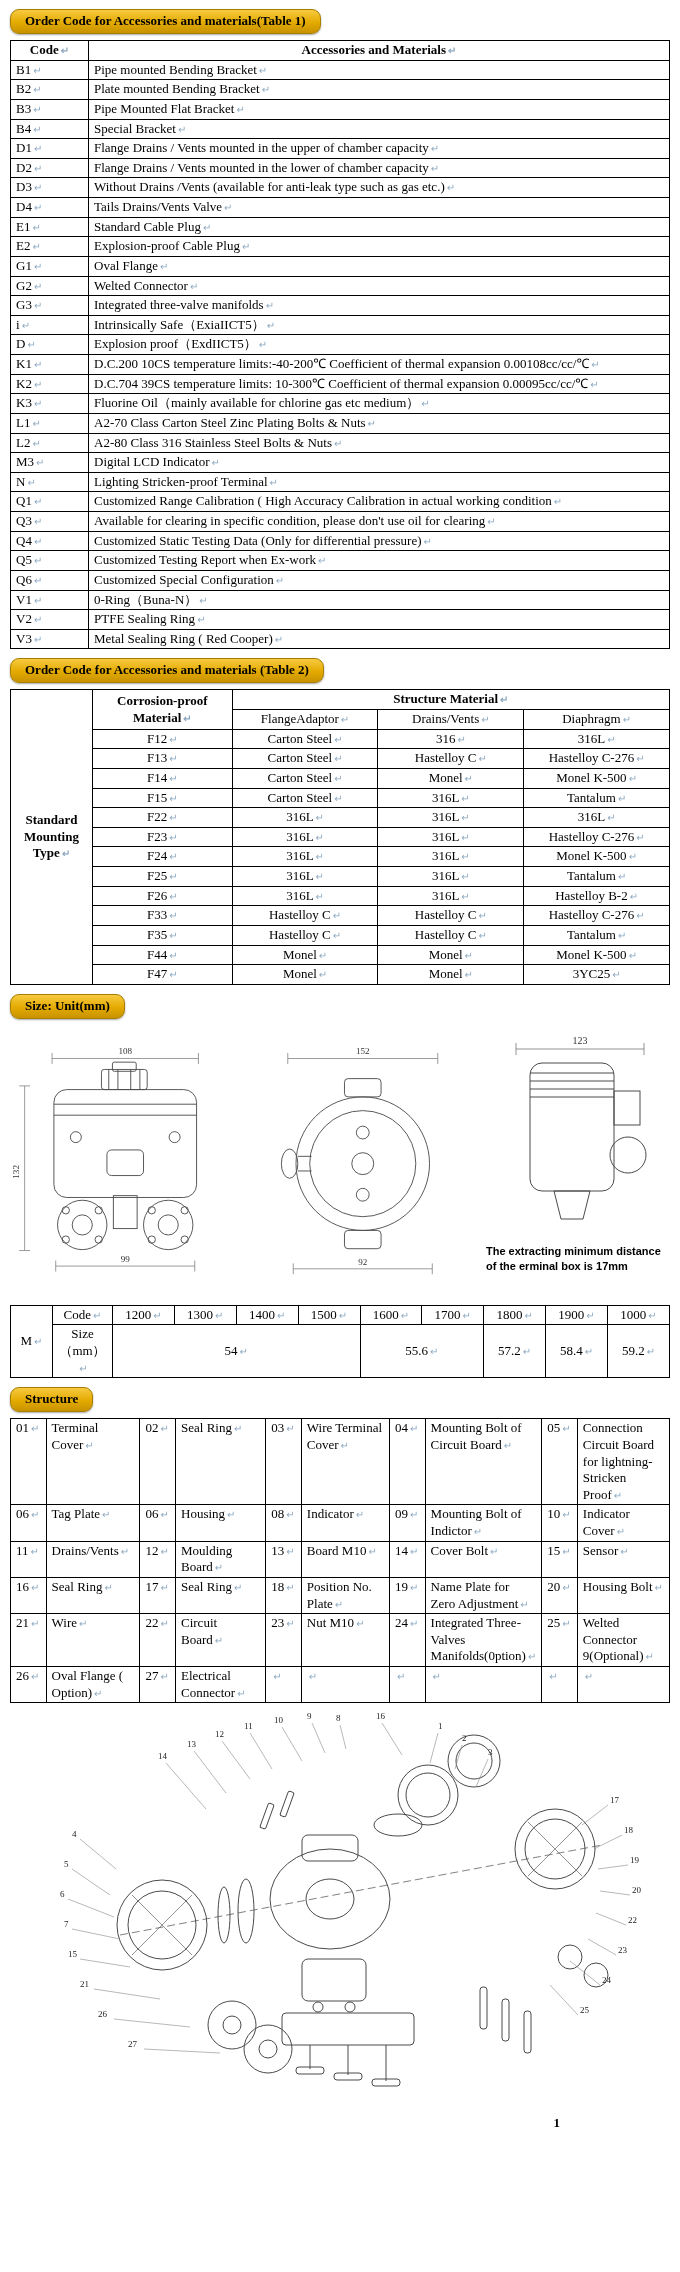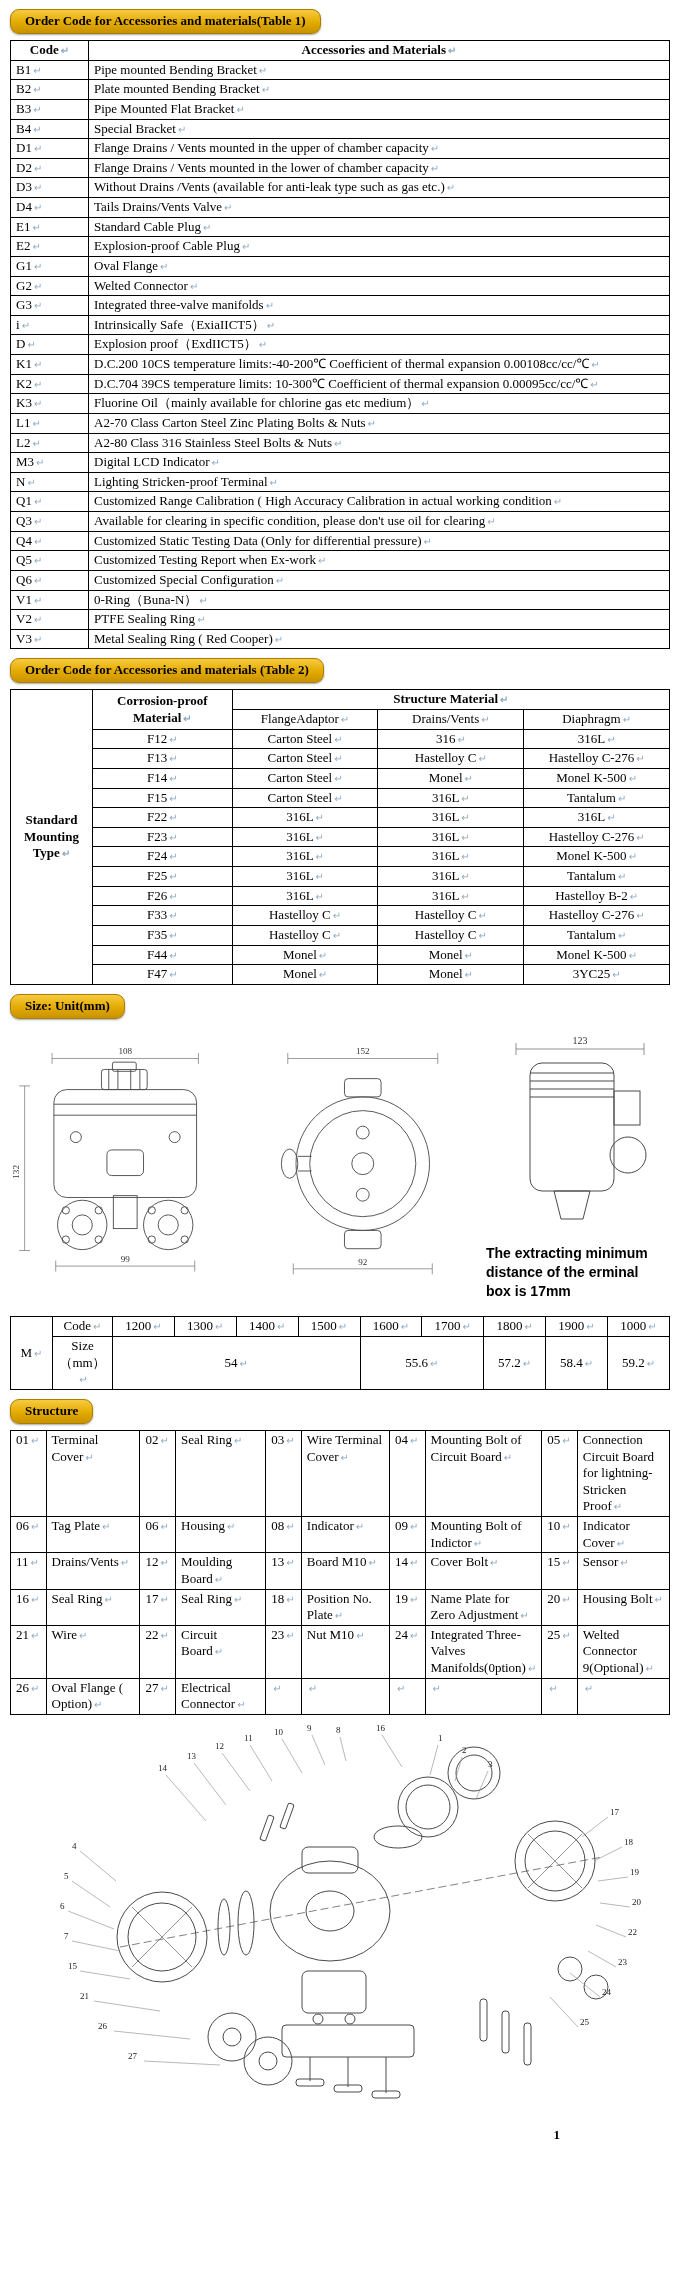--- a/index.html
+++ b/index.html
@@ -18,21 +18,21 @@
   #table2 td.side{text-align:center;vertical-align:middle;font-weight:bold;width:80px;}
   #table2 th.corr{vertical-align:middle;}
   #mtable td{text-align:center;vertical-align:middle;}
   #mtable td.mlabel{width:42px;}
   #mtable td.rowlabel{width:60px;}
   #structure td.num{width:36px;}
   #structure td{height:22px;}
   .drawings{position:relative;width:660px;margin:6px auto 16px;display:flex;gap:24px;align-items:flex-start;}
   .drawings svg{display:block;}
   .dcol{display:flex;flex-direction:column;gap:8px;}
-  .note{width:178px;font-family:"Liberation Sans",sans-serif;font-weight:bold;font-size:14px;line-height:1.35;}
+  .note{width:178px;font-family:"Liberation Sans",sans-serif;font-weight:bold;font-size:11px;line-height:1.35;}
   .exploded{width:660px;margin:4px auto 0;}
   .pageno{text-align:right;padding:4px 120px 10px 0;font-weight:bold;font-size:13px;}
   svg text{font-family:"Liberation Serif",serif;}
   .dim{font-size:10px;fill:#333;}
   .callout{font-size:9px;fill:#222;}
 </style>
 </head>
 <body>
 
 

